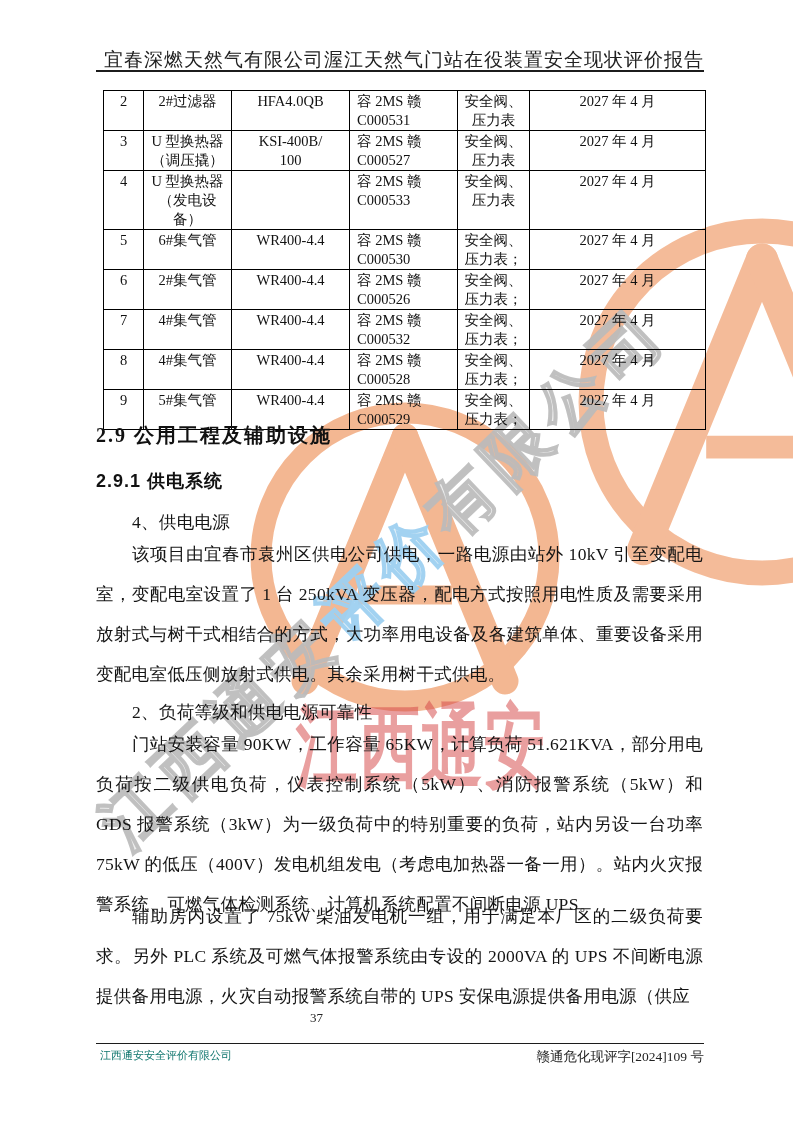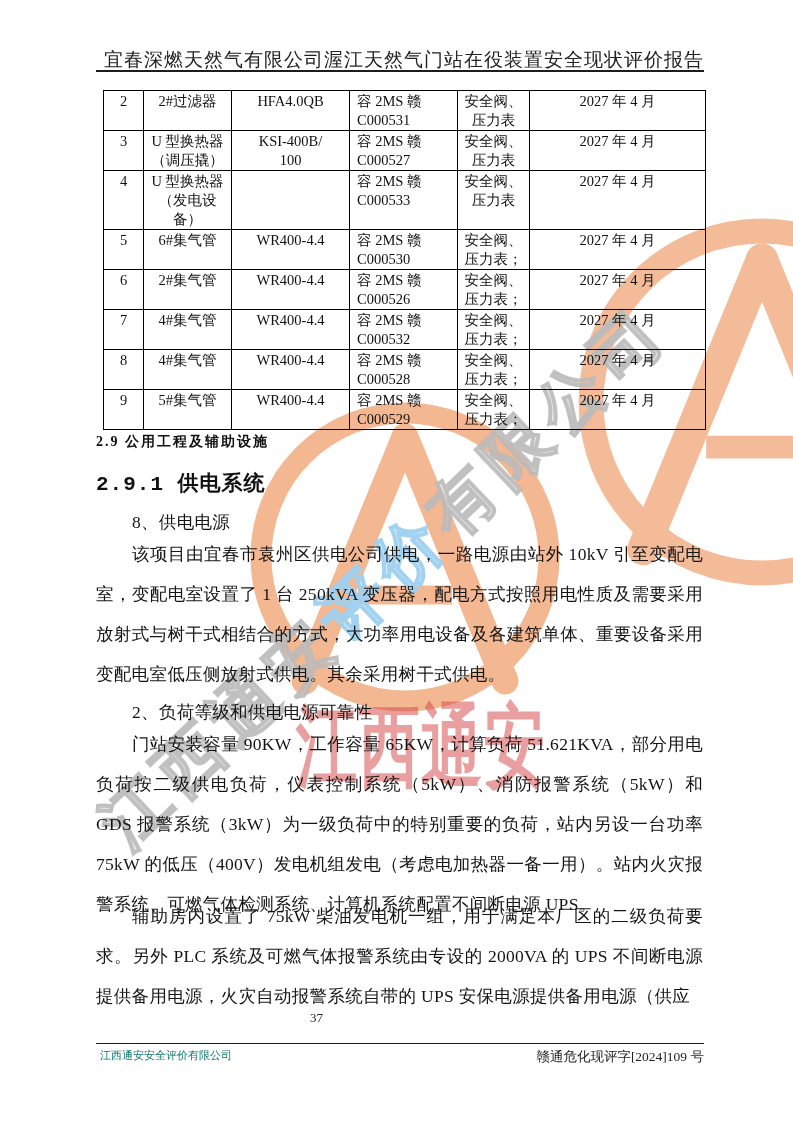--- a/index.html
+++ b/index.html
@@ -34,24 +34,24 @@
   .content { position:absolute; inset:0; z-index:2; }
   
   table.equip { position:absolute; left:103px; top:90px; width:602px;
     border-collapse:collapse; table-layout:fixed;
     font-size:14.5px; line-height:19px; }
   table.equip td { border:1.5px solid #000; vertical-align:top; text-align:center;
     padding:1px 3px 0 3px; white-space:pre-line; overflow:hidden; }
   table.equip tr { height:38px; }
   table.equip td.col3 { text-align:left; padding-left:7px; }
   
-  .h-sec { position:absolute; left:96px; top:422px; font-size:14px; font-weight:700;
-    letter-spacing:2px;margin-top:11px; }
-  .h-sub { position:absolute; left:96px; top:469px; font-size:21px; font-weight:700;
-    font-family:Liberation Mono, monospace; letter-spacing:1px; }
+  .h-sec { position:absolute; left:96px; top:422px; font-size:20px; font-weight:700;
+    letter-spacing:2px; }
+  .h-sub { position:absolute; left:96px; top:469px; font-size:18px; font-weight:700;
+    font-family:Liberation Sans, sans-serif; letter-spacing:1px; }
   .para { position:absolute; left:96px; width:607px; font-size:17.5px; line-height:40px;
     text-align:justify; letter-spacing:0.3px; color:#141414; }
   .indent { text-indent:36px; }
   .p-item1 { top:502px; }
   .p-body1 { top:534px; }
   .p-item2 { top:692px; }
   .p-body2 { top:724px; }
   .p-body3 { top:896px; }
   
   .page-num { position:absolute; top:1010px; left:0; width:633px; text-align:center;
@@ -172,21 +172,21 @@
             <td class="col4">安全阀、
 压力表；</td>
             <td class="col5">2027 年 4 月</td>
           </tr>
         </tbody>
     </table>
 
     <div class="h-sec">2.9 公用工程及辅助设施</div>
     <div class="h-sub">2.9.1 供电系统</div>
 
-    <div class="para indent p-item1">8、供电电源</div>
+    <div class="para indent p-item1">4、供电电源</div>
     <div class="para indent p-body1">该项目由宜春市袁州区供电公司供电，一路电源由站外 10kV 引至变配电室，变配电室设置了 1 台 250kVA 变压器，配电方式按照用电性质及需要采用放射式与树干式相结合的方式，大功率用电设备及各建筑单体、重要设备采用变配电室低压侧放射式供电。其余采用树干式供电。</div>
     <div class="para indent p-item2">2、负荷等级和供电电源可靠性</div>
     <div class="para indent p-body2">门站安装容量 90KW，工作容量 65KW，计算负荷 51.621KVA，部分用电负荷按二级供电负荷，仪表控制系统（5kW）、消防报警系统（5kW）和 GDS 报警系统（3kW）为一级负荷中的特别重要的负荷，站内另设一台功率 75kW 的低压（400V）发电机组发电（考虑电加热器一备一用）。站内火灾报警系统、可燃气体检测系统、计算机系统配置不间断电源 UPS。</div>
     <div class="para indent p-body3">辅助房内设置了 75kW 柴油发电机一组，用于满足本厂区的二级负荷要求。另外 PLC 系统及可燃气体报警系统由专设的 2000VA 的 UPS 不间断电源提供备用电源，火灾自动报警系统自带的 UPS 安保电源提供备用电源（供应</div>
 
     <div class="page-num">37</div>
     <div class="footer-rule"></div>
     <div class="footer-left">江西通安安全评价有限公司</div>
     <div class="footer-right">赣通危化现评字[2024]109 号</div>
 

